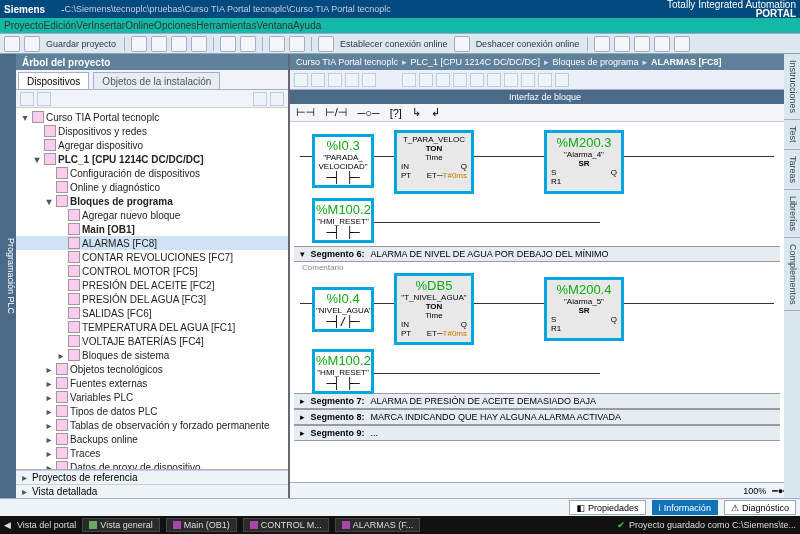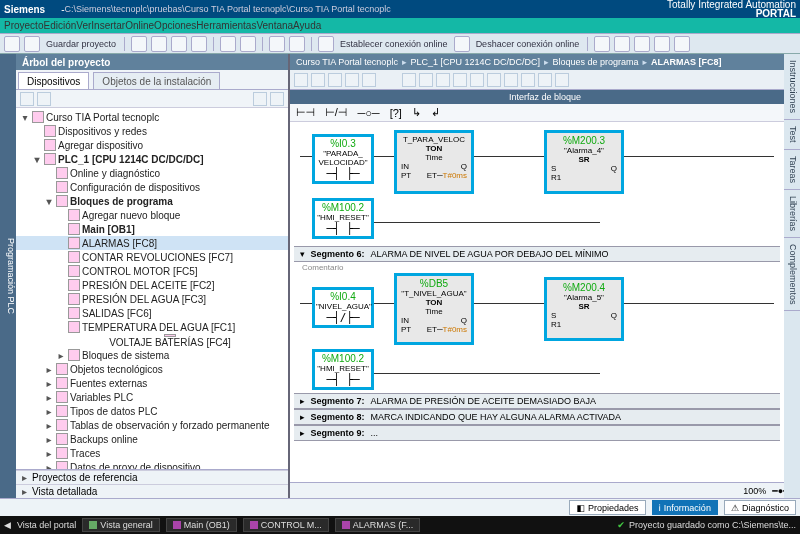--- a/index.html
+++ b/index.html
@@ -38,21 +38,21 @@
 .sidetabs-r .t { writing-mode:vertical-rl; font-size:9px; padding:6px 2px; border-bottom:1px solid #aac; color:#345; }
 .crumb { background:#60819c; color:#fff; height:16px; display:flex; align-items:center; padding:0 6px; gap:4px; font-size:9px; }
 .crumb .sep { color:#cde; }
 .rtools { height:20px; background:#eaf0f5; border-bottom:1px solid #aac; display:flex; align-items:center; padding:0 4px; gap:3px; }
 .rstrip { height:14px; background:#4a6a88; color:#fff; text-align:center; font-size:9px; line-height:14px; }
 .ladder-tools { height:18px; background:#f4f7fa; border-bottom:1px solid #ccd; display:flex; align-items:center; padding:0 6px; gap:10px; font-family:monospace; font-size:11px; }
 .canvas { flex:1; overflow:auto; background:#fff; padding:4px 20px 4px 4px; }
 .rung { position:relative; height:118px; margin-bottom:2px; }
 .rail { position:absolute; top:30px; left:6px; right:6px; border-top:1px solid #333; }
 .hbox { position:absolute; border:3px solid #00a6e0; background:#fff; font-size:8px; text-align:center; padding:1px; }
-.hbox .tag { color:#1a1; font-size:10px; }
+.hbox .tag { color:#1a1; font-size:13px; }
 .hbox.gray { background:#e8e8e8; }
 .contact { display:inline-block; font-family:monospace; font-size:11px; }
 .seg { background:#e6ecf0; border-top:1px solid #99a; border-bottom:1px solid #99a; padding:2px 6px; font-size:9px; display:flex; gap:6px; }
 .seg .t { font-weight:bold; }
 .comment { color:#888; font-size:8px; padding:1px 8px; }
 .zoombar { height:16px; background:#eef3f7; border-top:1px solid #aac; display:flex; align-items:center; justify-content:flex-end; padding:0 6px; gap:6px; font-size:9px; }
 .statusbar { height:18px; background:#edf3f7; border-top:1px solid #aac; display:flex; align-items:center; padding:0 4px; gap:4px; font-size:9px; }
 .stat-right { margin-left:auto; display:flex; gap:6px; }
 .stab { border:1px solid #9ab; padding:0 6px; background:#fff; display:flex; align-items:center; gap:3px; }
 .stab.info { background:#1173b7; color:#fff; border-color:#1173b7; }
@@ -146,26 +146,26 @@
           <span>Agregar dispositivo</span>
         </div>
         <div class="node bold" style="padding-left: 16px;">
           <span class="tw">▾</span>
           <span class="ic"></span>
           <span>PLC_1 [CPU 1214C DC/DC/DC]</span>
         </div>
         <div class="node" style="padding-left: 28px;">
           <span class="tw"> </span>
           <span class="ic"></span>
+          <span>Configuración de dispositivos</span>
+        </div>
+        <div class="node" style="padding-left: 28px;">
+          <span class="tw"> </span>
+          <span class="ic"></span>
           <span>Online y diagnóstico</span>
-        </div>
-        <div class="node" style="padding-left: 28px;">
-          <span class="tw"> </span>
-          <span class="ic"></span>
-          <span>Configuración de dispositivos</span>
         </div>
         <div class="node bold" style="padding-left: 28px;">
           <span class="tw">▾</span>
           <span class="ic"></span>
           <span>Bloques de programa</span>
         </div>
         <div class="node" style="padding-left: 40px;">
           <span class="tw"> </span>
           <span class="ic"></span>
           <span>Agregar nuevo bloque</span>
@@ -203,21 +203,21 @@
         <div class="node" style="padding-left: 40px;">
           <span class="tw"> </span>
           <span class="ic"></span>
           <span>SALIDAS [FC6]</span>
         </div>
         <div class="node" style="padding-left: 40px;">
           <span class="tw"> </span>
           <span class="ic"></span>
           <span>TEMPERATURA DEL AGUA [FC1]</span>
         </div>
-        <div class="node" style="padding-left: 40px; flex-direction: column;">
+        <div class="node" style="padding-left: 40px;">
           <span class="tw"> </span>
           <span class="ic"></span>
           <span>VOLTAJE BATERÍAS [FC4]</span>
         </div>
         <div class="node" style="padding-left: 40px;">
           <span class="tw">▸</span>
           <span class="ic"></span>
           <span>Bloques de sistema</span>
         </div>
         <div class="node" style="padding-left: 28px;">

